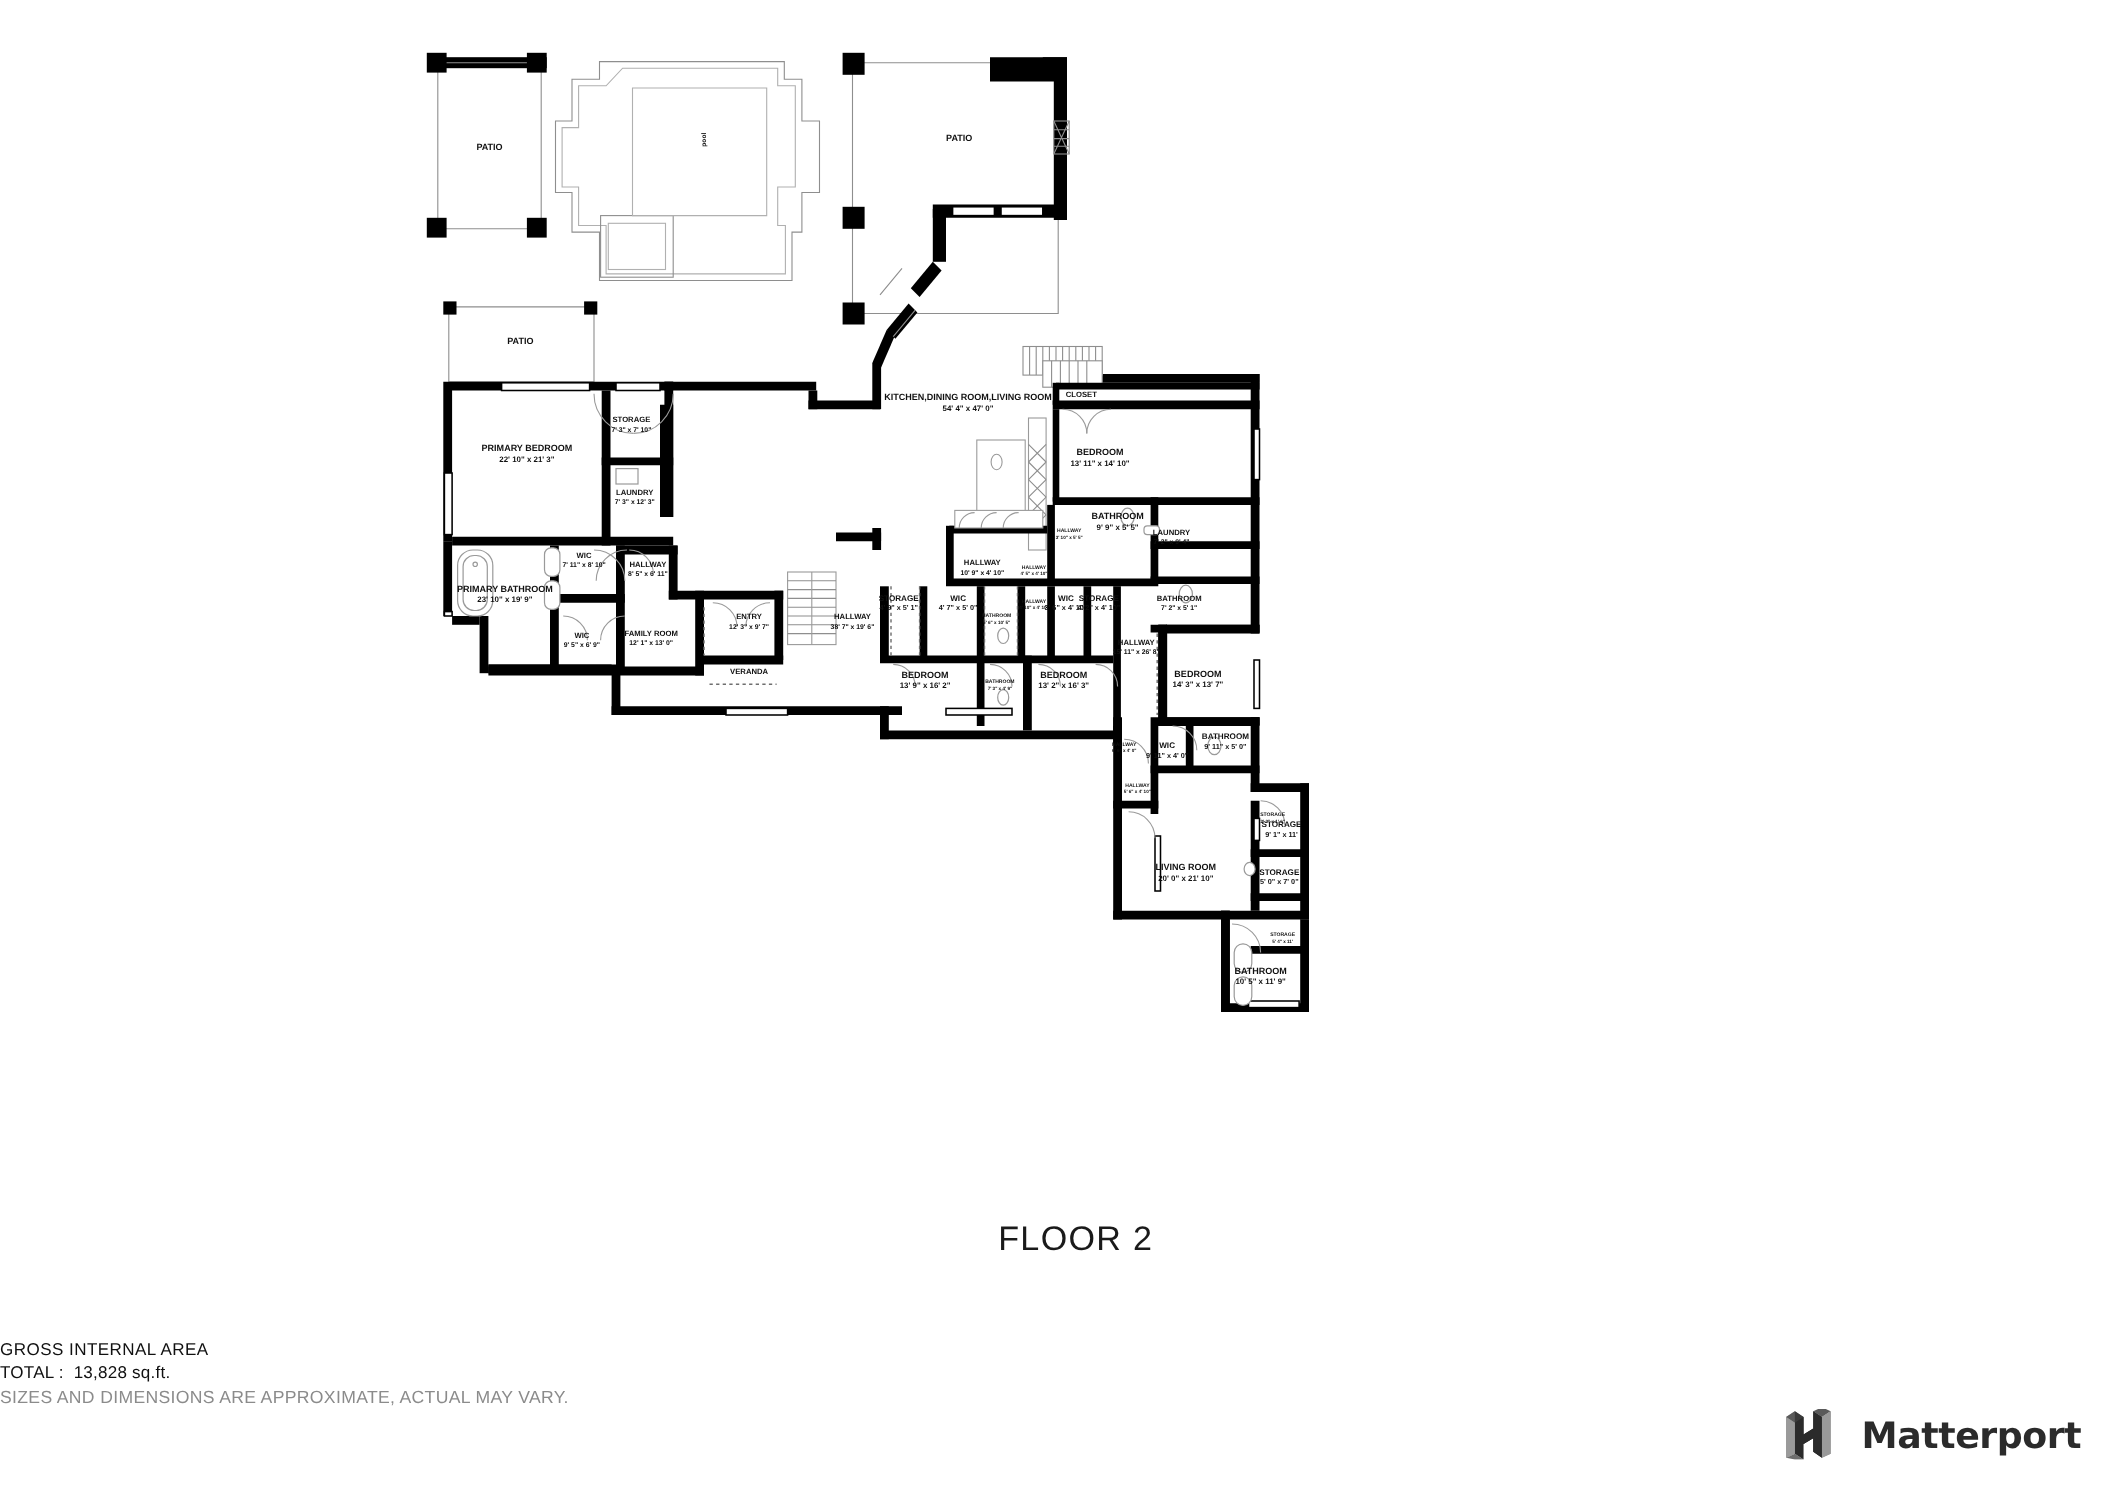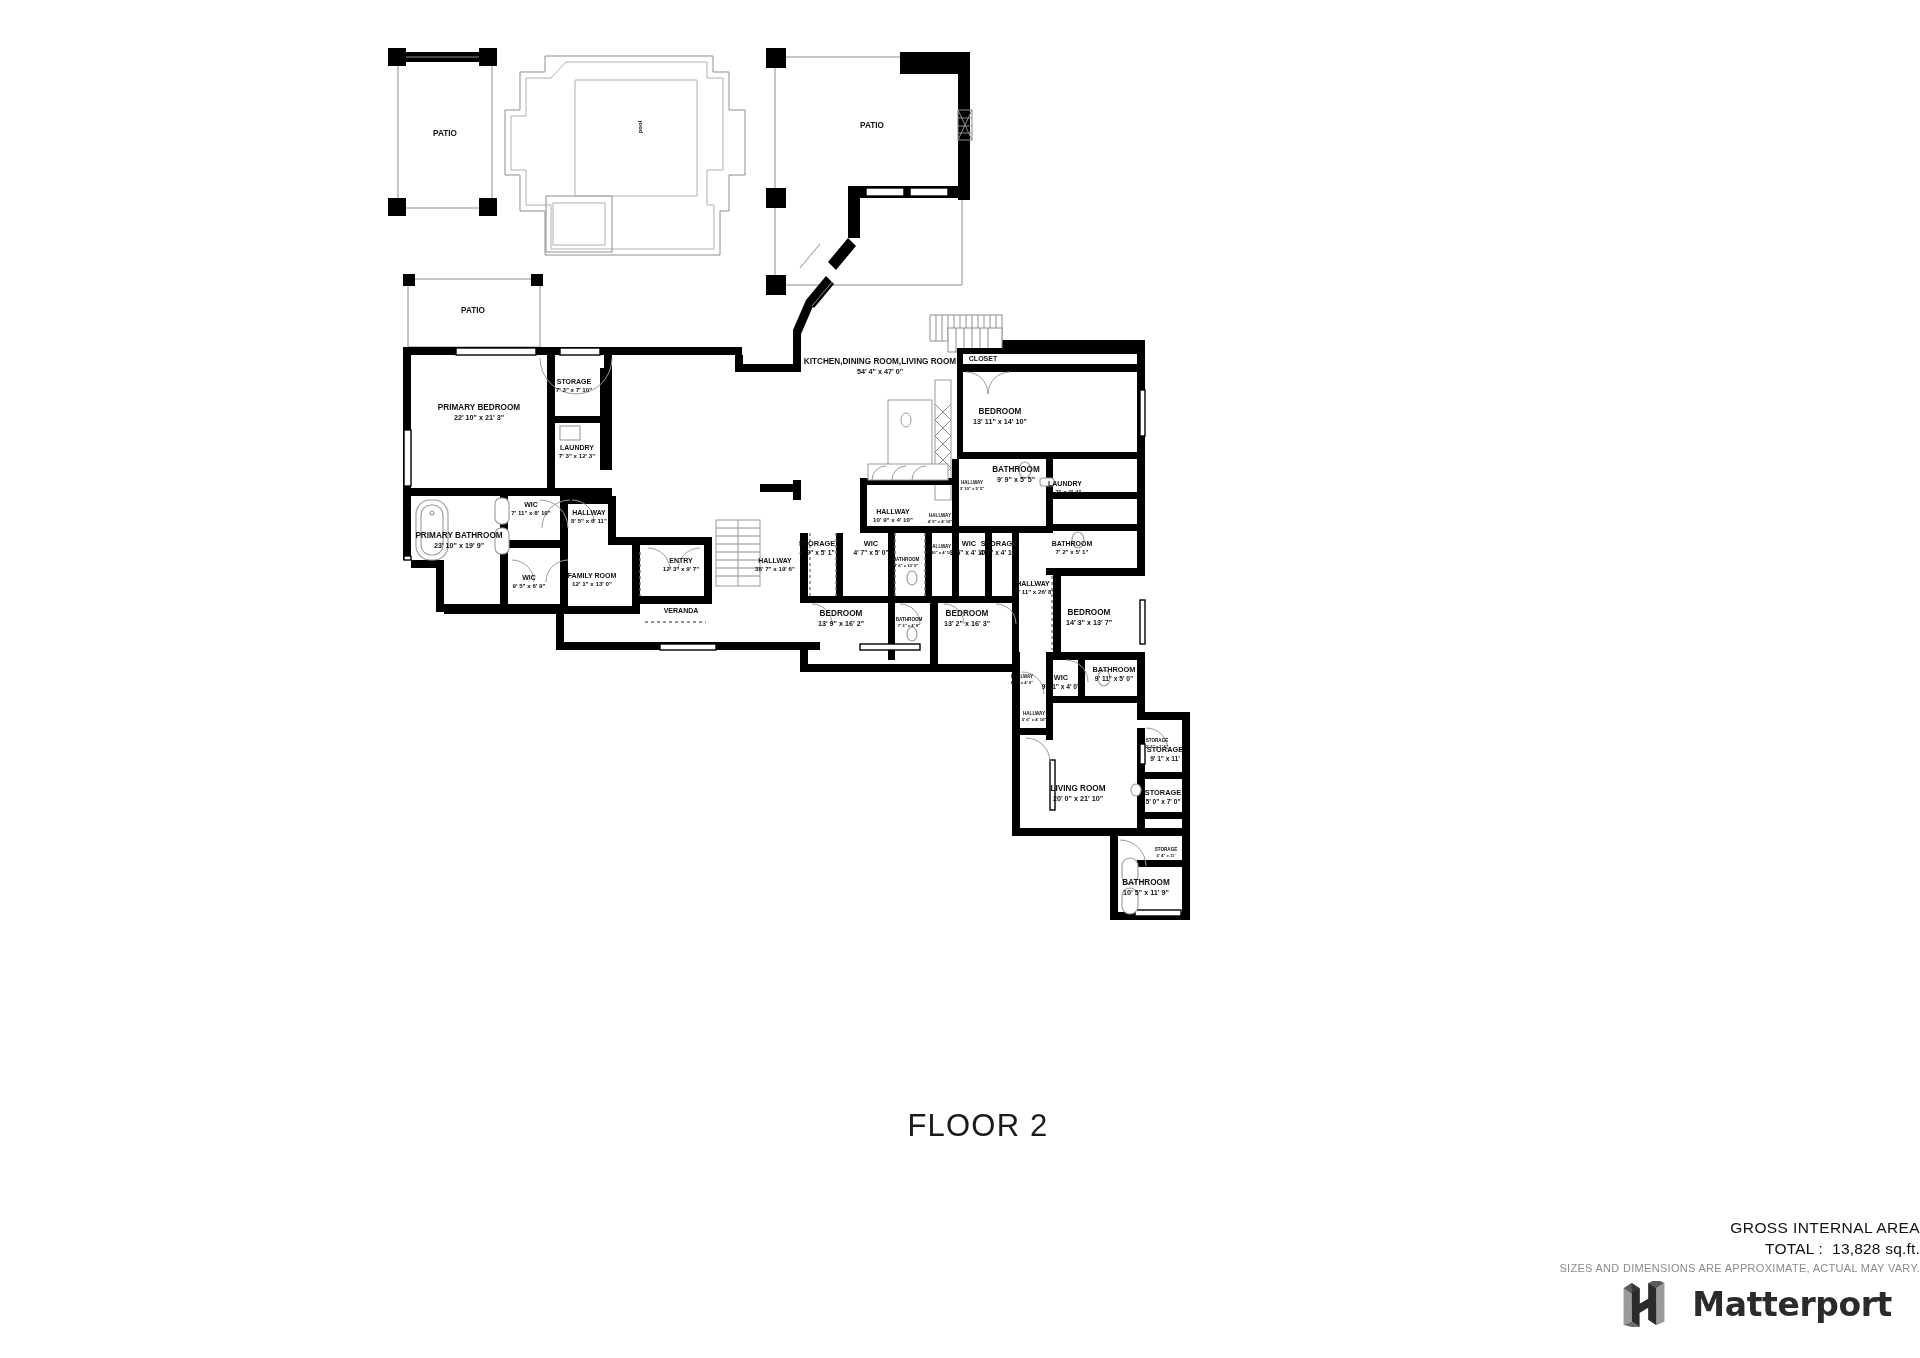--- a/index.html
+++ b/index.html
@@ -17,26 +17,26 @@
 
   
   #floor-title{
     position:absolute;left:18px;top:1108px;width:1920px;text-align:center;
     font-size:31px;letter-spacing:1.2px;font-weight:400;color:#1a1a1a;
     font-family:"Liberation Sans",sans-serif;
   }
 
   
   #footer{
-    position:absolute;left:0;top:1218px;width:1920px;text-align:right;
+    position:absolute;left:0;top:1218px;width:1920px;text-align:left;
     font-family:"Liberation Sans",sans-serif;color:#111;
   }
   #footer .ln{font-size:15.5px;line-height:20.5px;letter-spacing:.2px;white-space:pre;}
   #footer .ln.gia{letter-spacing:.4px;}
-  #footer .disclaimer{font-size:11px;color:#8b8b8b;letter-spacing:.3px;margin-top:3px;}
+  #footer .disclaimer{font-size:16px;color:#8b8b8b;letter-spacing:.3px;margin-top:3px;}
 
   
   #mp-logo{
     position:absolute;right:28px;top:1281px;display:flex;align-items:center;gap:26px;
   }
   #mp-logo .mp-mark{width:44px;height:46px;display:block;}
   #mp-logo .mp-word{
     font-family:"DejaVu Sans",sans-serif;font-size:33px;font-weight:700;
     color:#2b2b2b;letter-spacing:-0.4px;line-height:1;
   }

